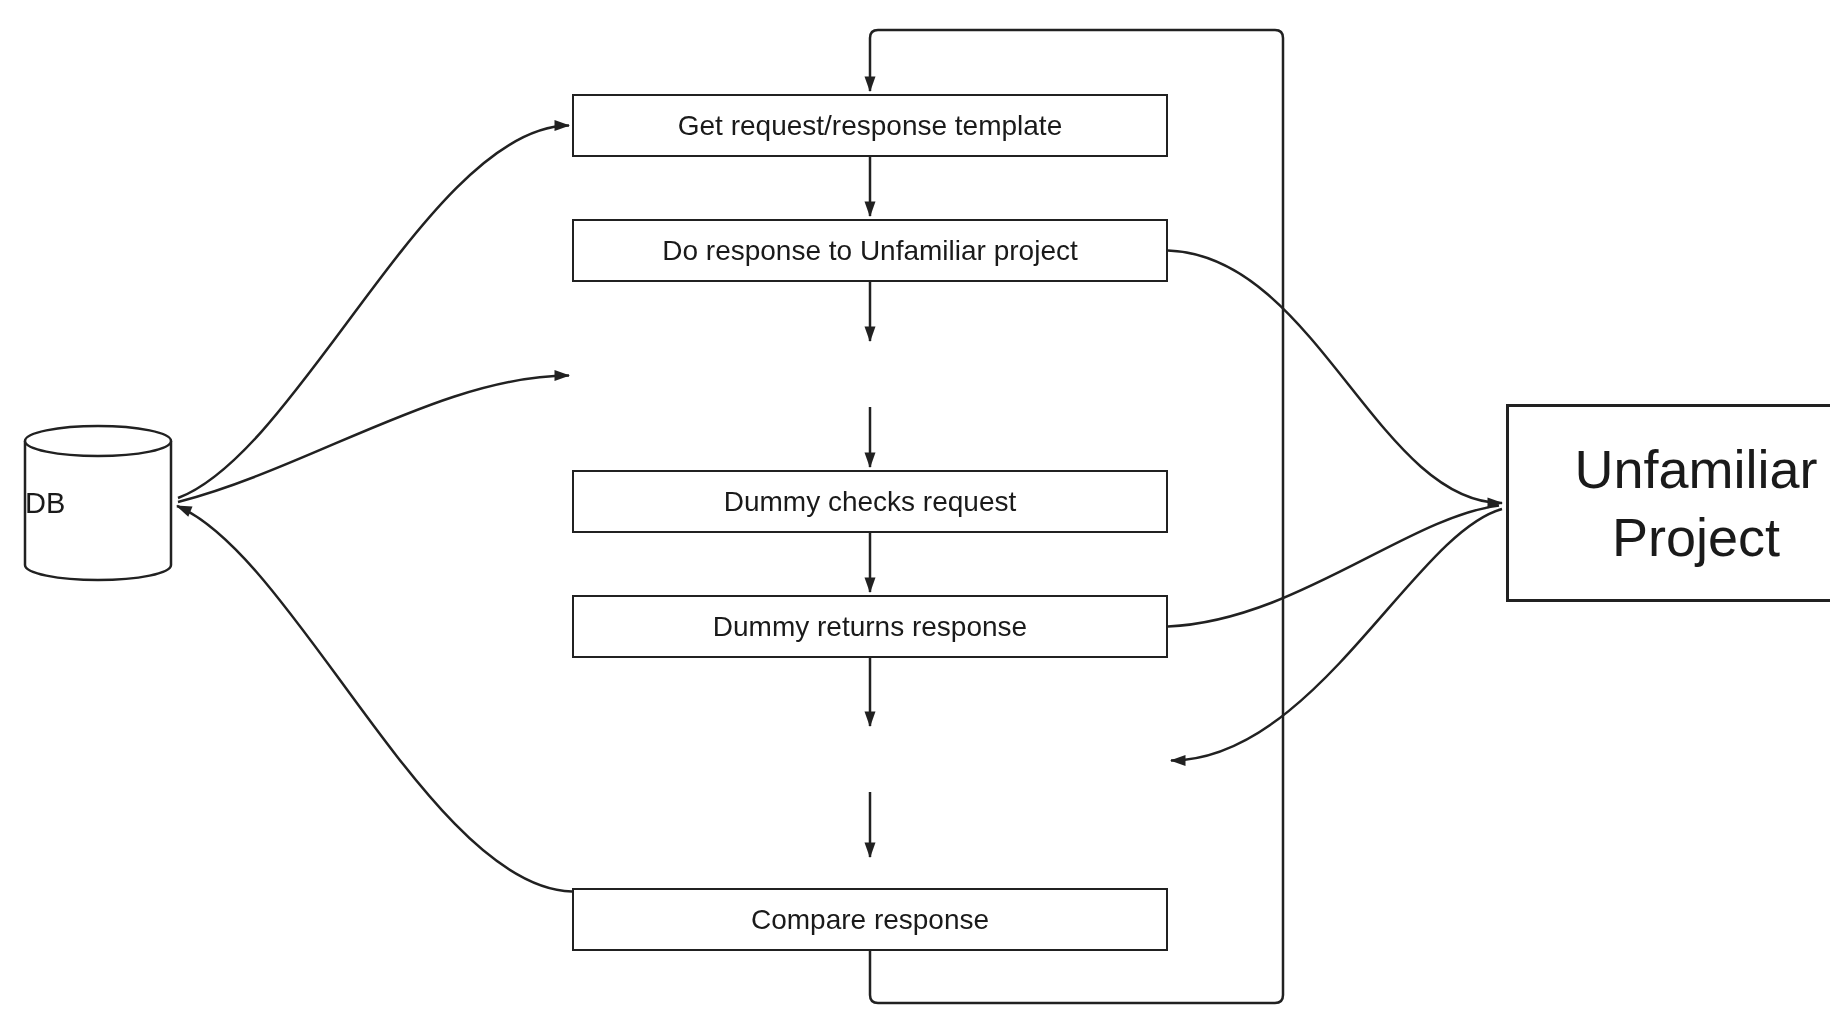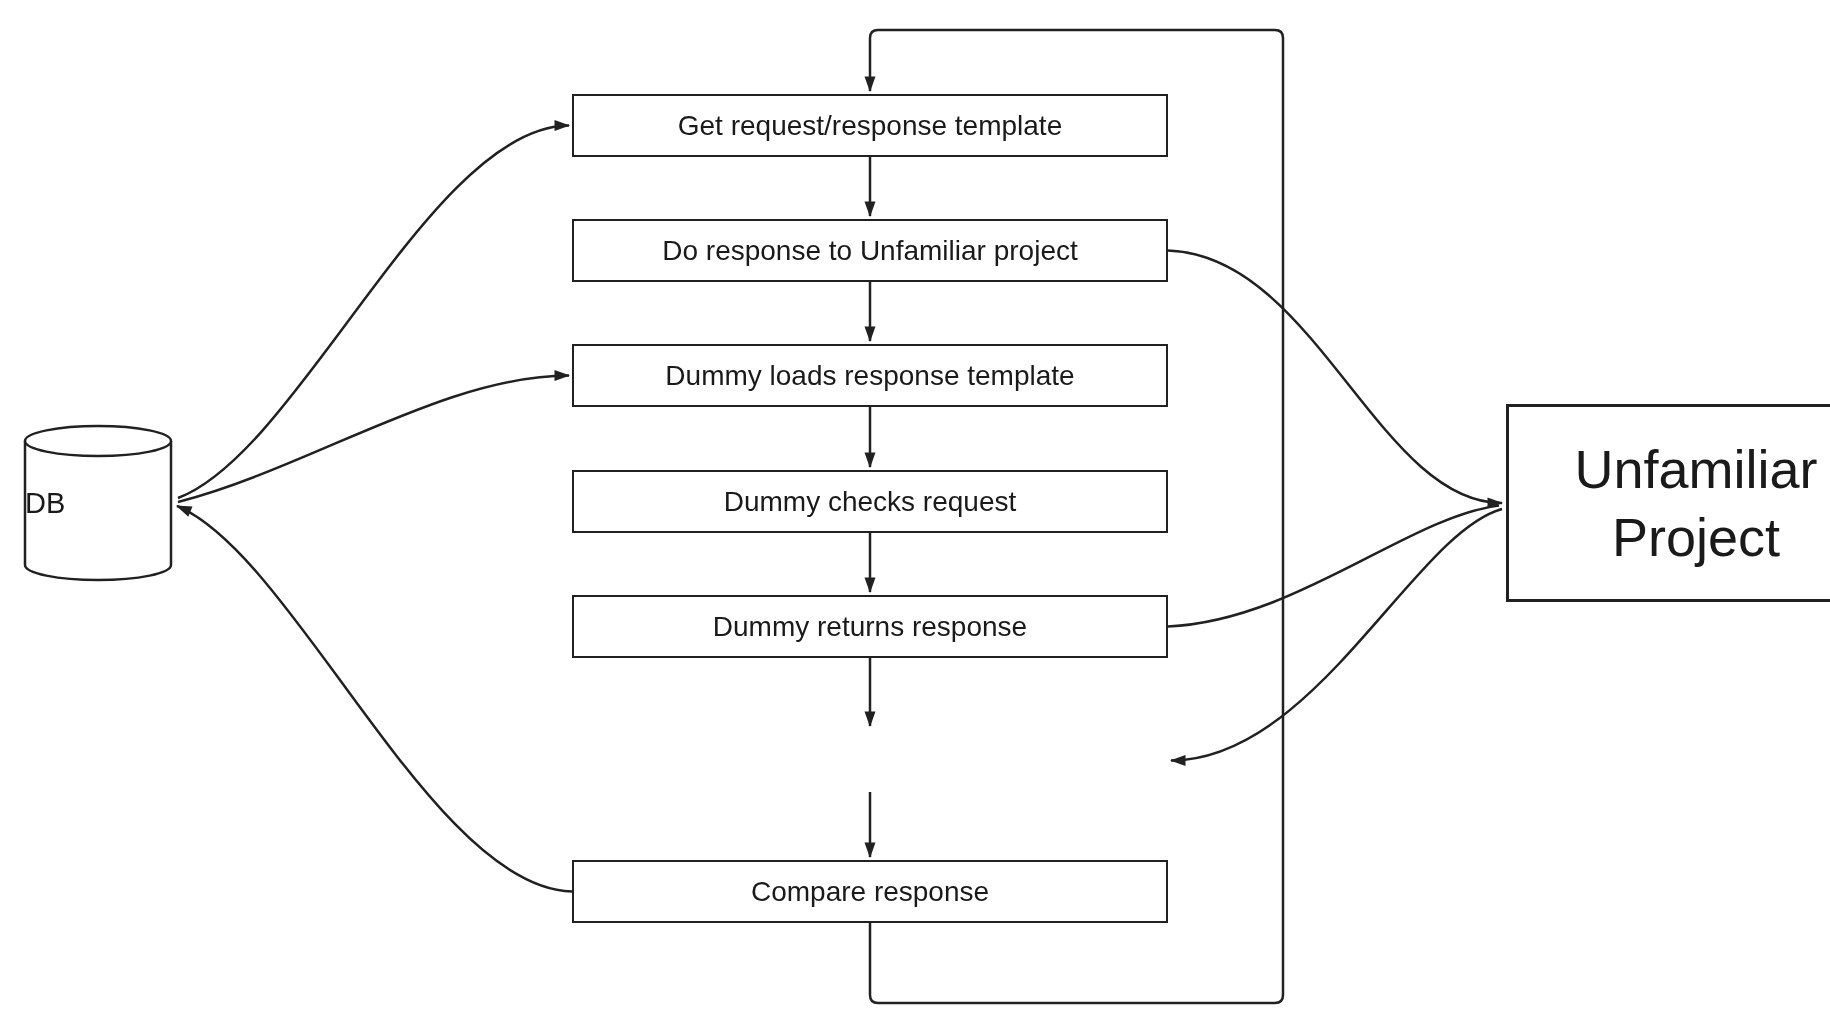--- a/index.html
+++ b/index.html
@@ -84,30 +84,27 @@
   </svg>
 
   <div class="db-label">DB</div>
 
   <div class="node" style="top:94px">
     <span>Get request/response template</span>
   </div>
   <div class="node" style="top:219px">
     <span>Do response to Unfamiliar project</span>
   </div>
-  <div class="node" style="top:344px">
-    <span>Dummy loads response template</span>
-  </div>
   <div class="node" style="top:595px">
     <span>Dummy returns response</span>
   </div>
   <div class="node" style="top:470px">
     <span>Dummy checks request</span>
   </div>
-  <div class="node" style="top:860px">
+  <div class="node" style="top:888px">
     <span>Compare response</span>
   </div>
 
   <div class="external">
     <span>Unfamiliar
 Project</span>
   </div>
 
 </div>
 

